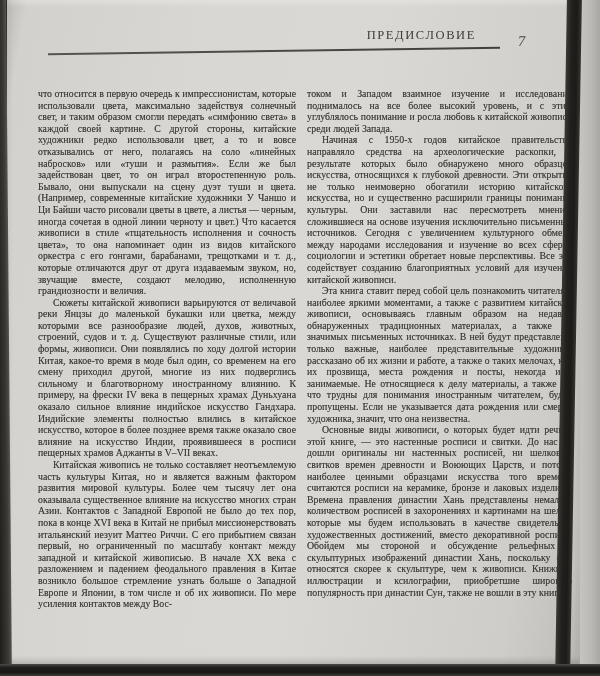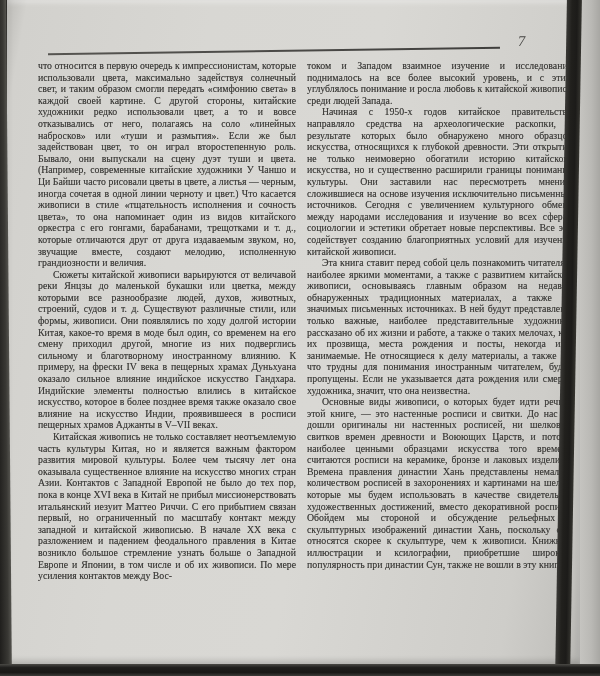--- a/index.html
+++ b/index.html
@@ -83,33 +83,35 @@
     width: 534px;
     display: flex;
     gap: 11px;
   }
   .col { 
     font-size: 9.8px;
     line-height: 11.6px;
     text-align: justify;
     color: #3d3c3a;
     text-shadow: 0 0 0.4px rgba(70,70,66,0.65);
+    margin-top: 28px;
   }
   .col-left  { width: 258px; }
   .col-right { width: 265px; }
   .col p { margin: 0; }
   .col p.indent { text-indent: 15px; }
 </style>
 </head>
 <body>
 
 <div class="edge-right-pages"></div>
 
 <div class="page">
 
+  <div class="header-title">ПРЕДИСЛОВИЕ</div>
 
   <div class="header-rule"></div>
 
   <div class="page-number">7</div>
 
   <div class="text-area">
 
     <div class="col col-left">
       <p>что относится в первую очередь к импрессионистам, которые использовали цвета, максимально задействуя солнечный свет, и таким образом смогли передать «симфонию света» в каждой своей картине. С другой стороны, китайские художники редко использовали цвет, а то и вовсе отказывались от него, полагаясь на соло «линейных набросков» или «туши и размытия». Если же был задействован цвет, то он играл второстепенную роль. Бывало, они выпускали на сцену дуэт туши и цвета. (Например, современные китайские художники У Чаншо и Ци Байши часто рисовали цветы в цвете, а листья — черным, иногда сочетая в одной линии черноту и цвет.) Что касается живописи в стиле «тщательность исполнения и сочность цвета», то она напоминает один из видов китайского оркестра с его гонгами, барабанами, трещотками и т. д., которые отличаются друг от друга издаваемым звуком, но, звучащие вместе, создают мелодию, исполненную грандиозности и величия.</p>
       <p class="indent">Сюжеты китайской живописи варьируются от величавой реки Янцзы до маленькой букашки или цветка, между которыми все разнообразие людей, духов, животных, строений, судов и т. д. Существуют различные стили, или формы, живописи. Они появлялись по ходу долгой истории Китая, какое-то время в моде был один, со временем на его смену приходил другой, многие из них подверглись сильному и благотворному иностранному влиянию. К примеру, на фрески IV века в пещерных храмах Дуньхуана оказало сильное влияние индийское искусство Гандхара. Индийские элементы полностью влились в китайское искусство, которое в более позднее время также оказало свое влияние на искусство Индии, проявившееся в росписи пещерных храмов Аджанты в V–VII веках.</p>

